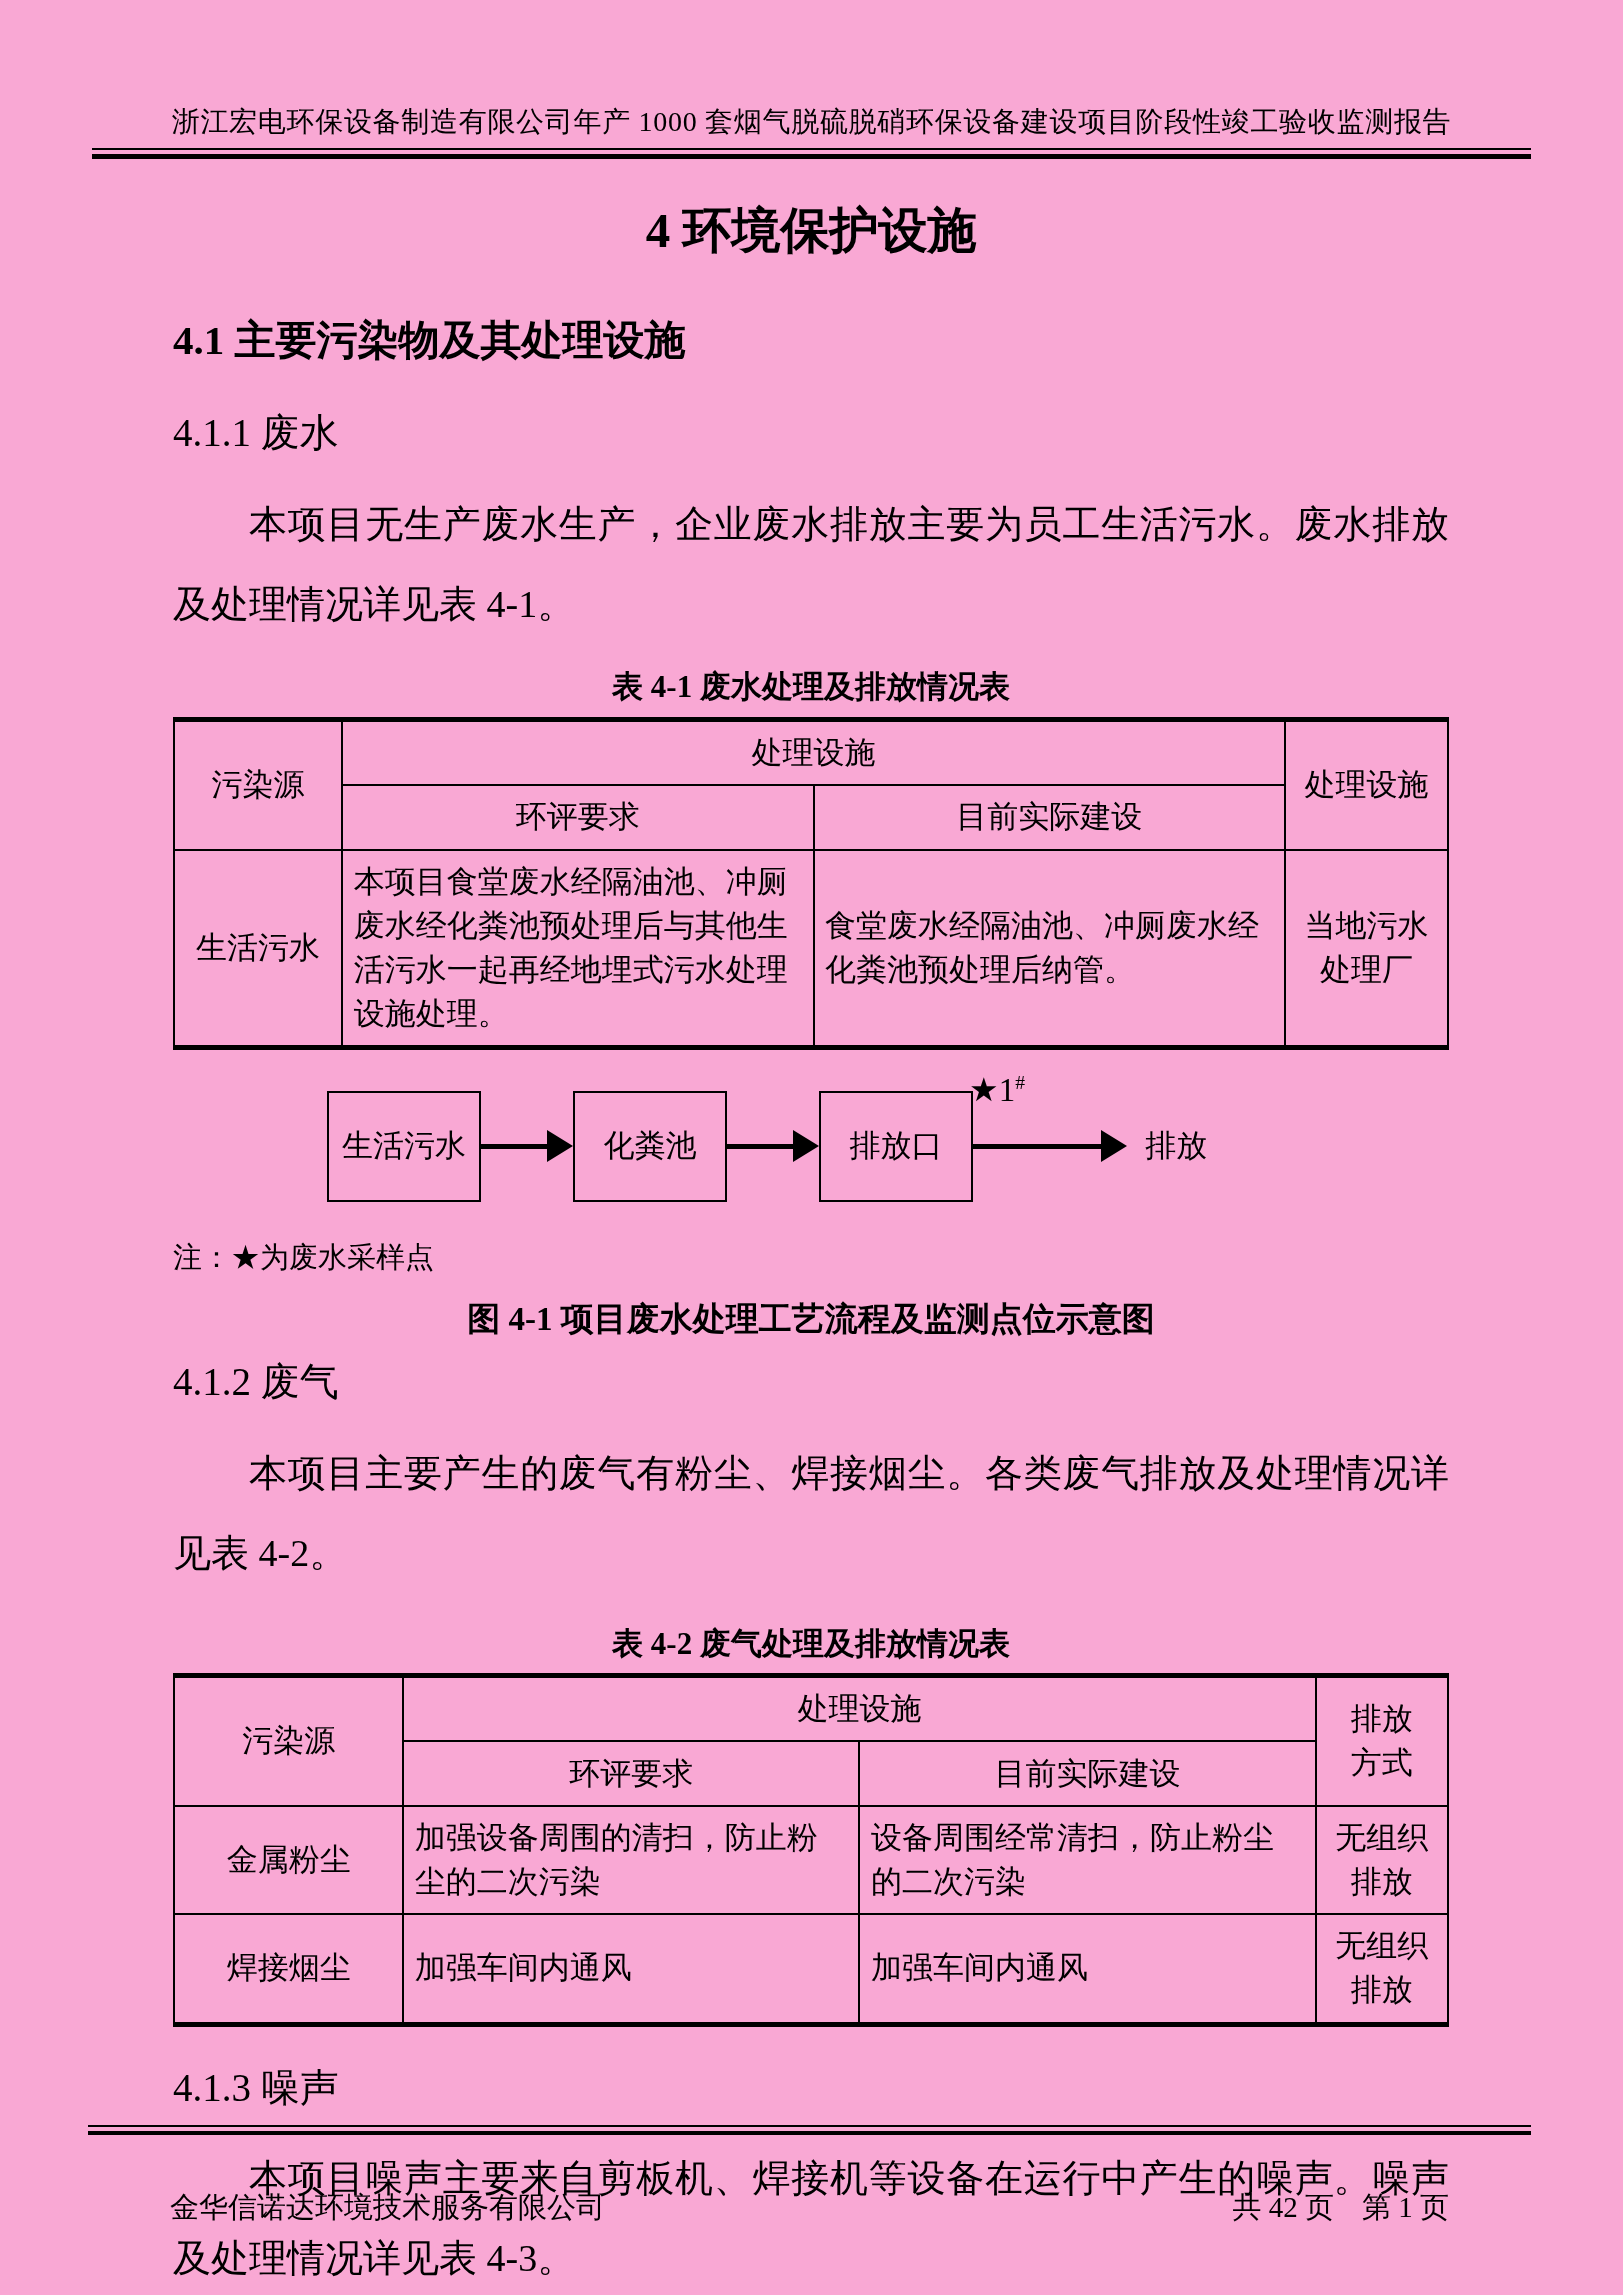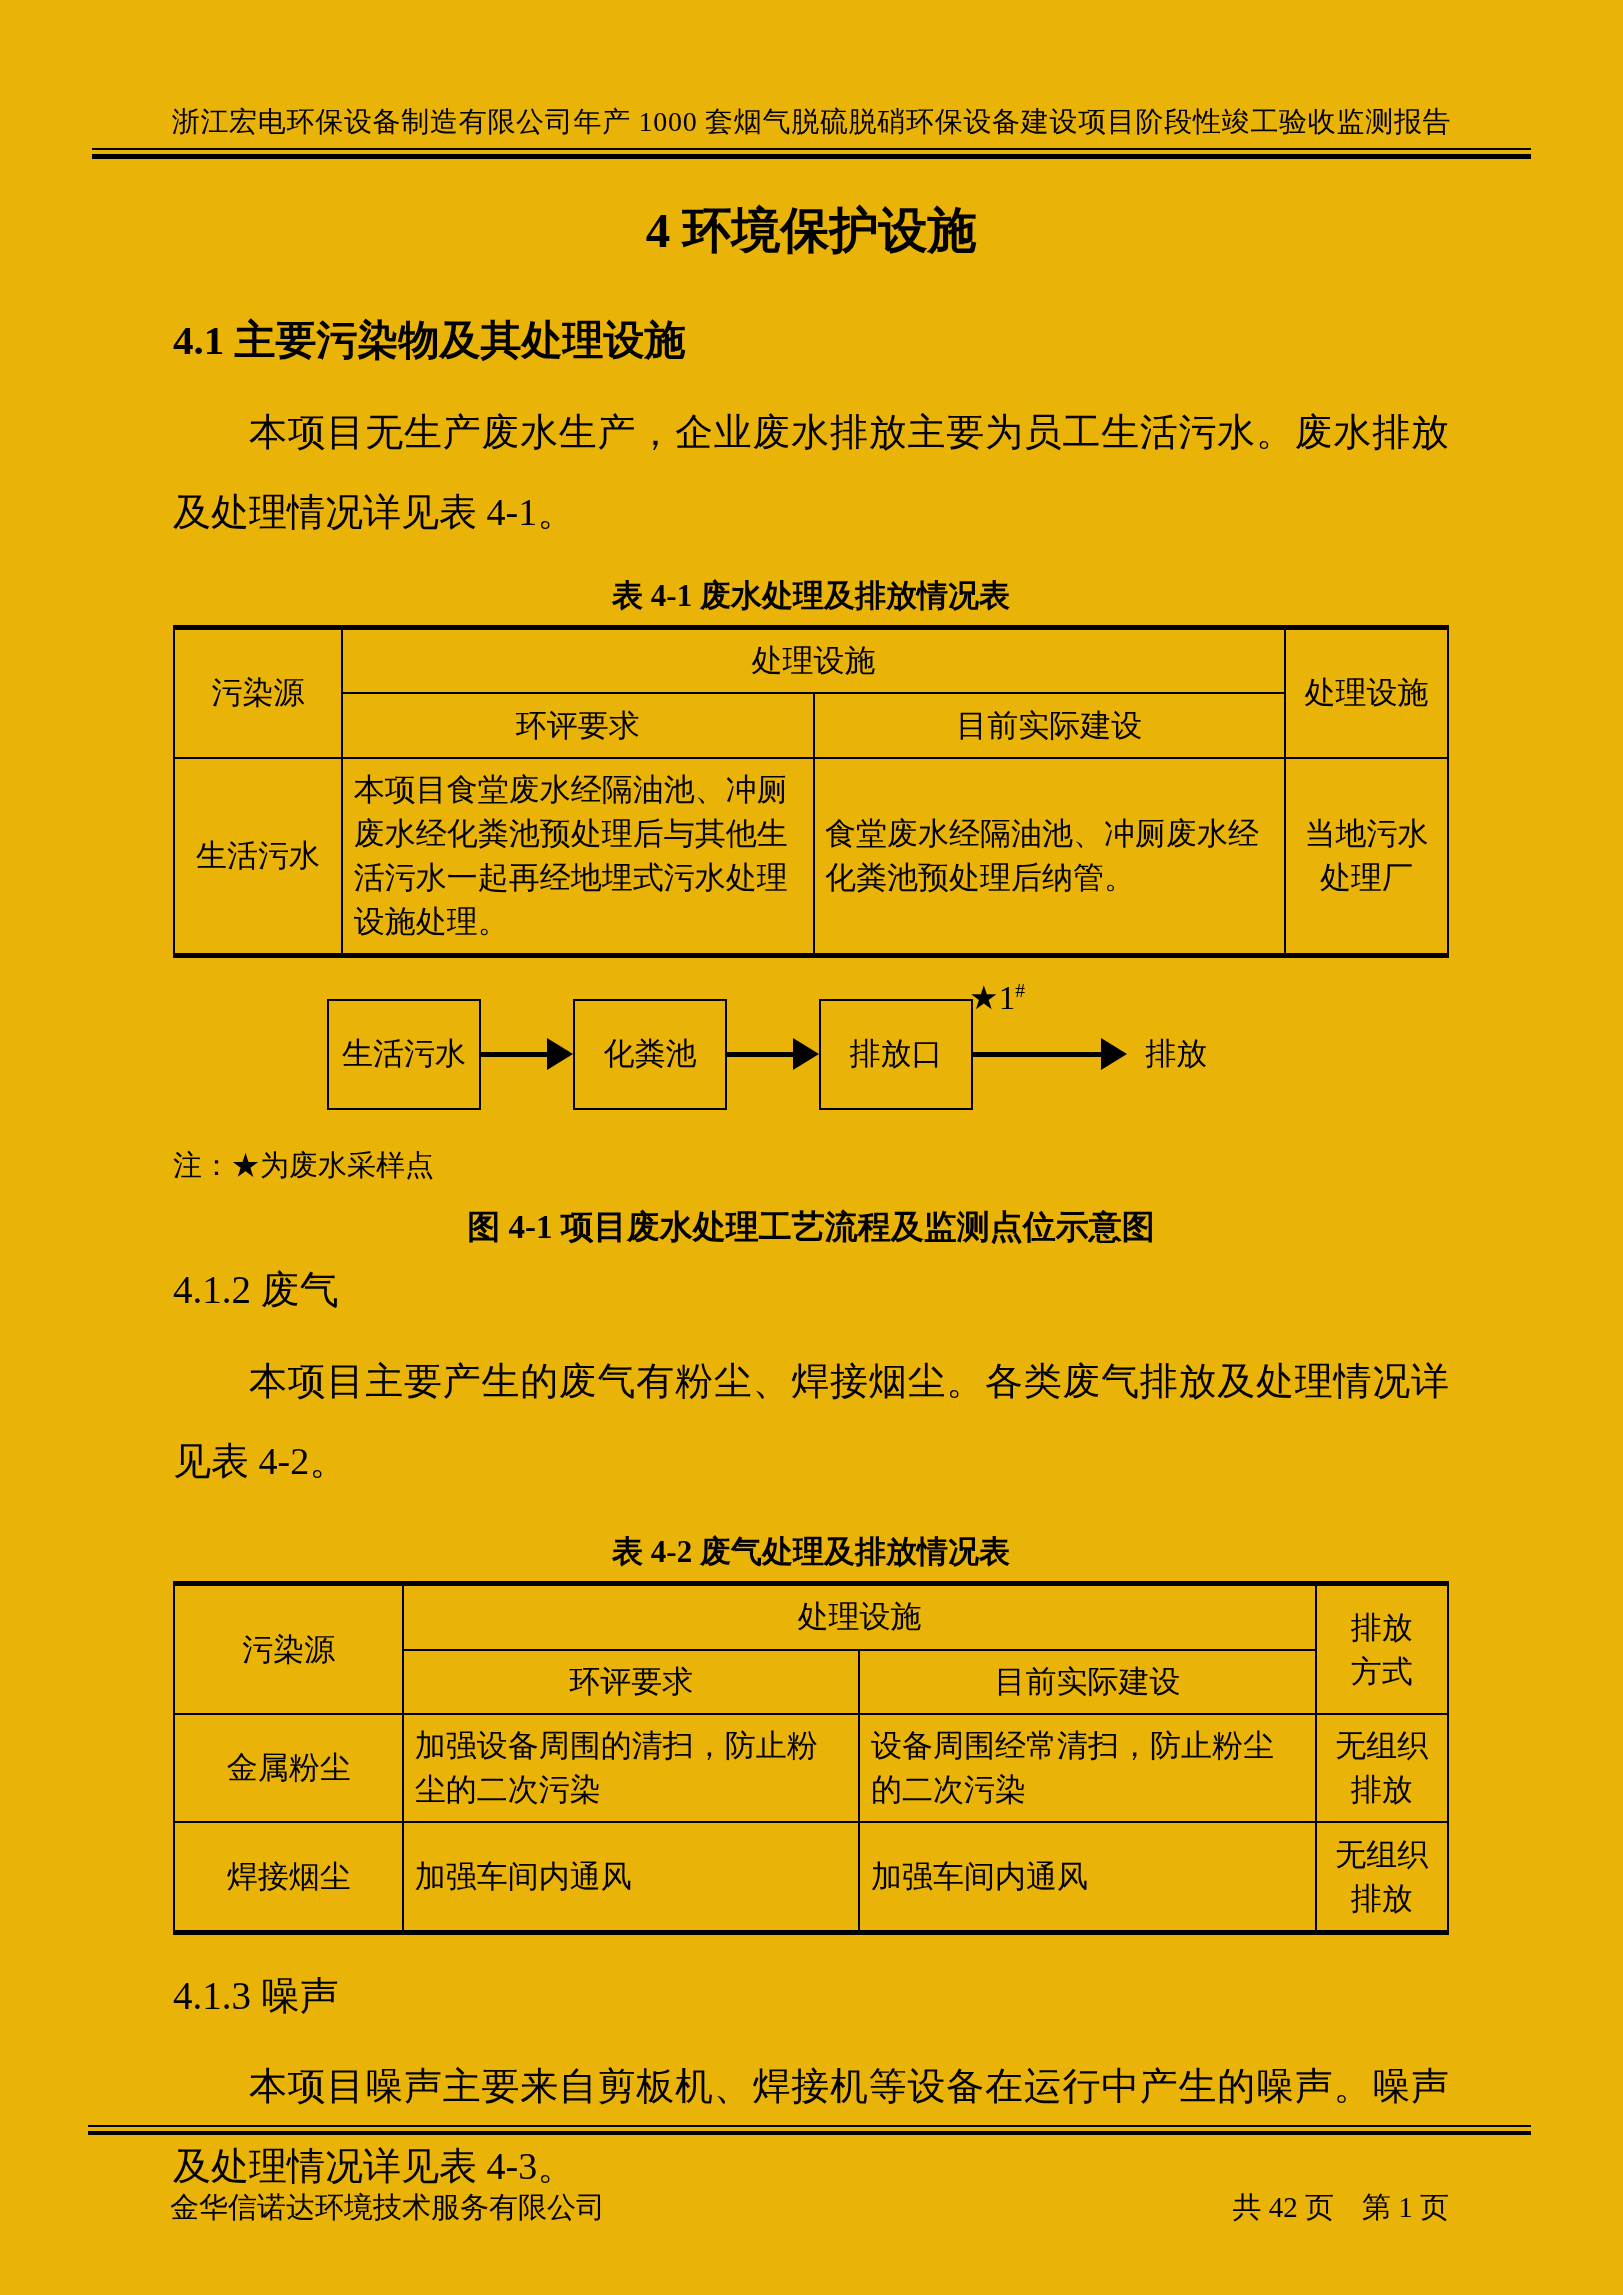--- a/index.html
+++ b/index.html
@@ -1,19 +1,19 @@
 <!DOCTYPE html>
 <html style="font-size:10.5px"><head>
 <meta charset="utf-8">
 <style>
   html,body{margin:0;padding:0;background:#888;}
   .page{
     position:relative;
     width:1623px;height:2295px;
-    background:#eab308;
+    background:#f9a8d4;
     font-family:"Liberation Serif","DejaVu Serif",serif;
     color:#000;
     overflow:hidden;
   }
   
   .header{padding-top:105px;margin:0 92px;}
   .header-text{
     text-align:center;font-size:28px;line-height:1.2;white-space:nowrap;
     letter-spacing:0.7px;
   }
@@ -100,20 +100,21 @@
     <div class="rule thin"></div>
     <div class="rule thick"></div>
   </div>
 
   <div class="content">
 
     <div class="chapter-title">4 环境保护设施</div>
 
     <div class="h-level2">4.1 主要污染物及其处理设施</div>
 
+    <div class="h-level3">4.1.1  废水</div>
 
     <p class="para">本项目无生产废水生产，企业废水排放主要为员工生活污水。废水排放及处理情况详见表 4-1。</p>
 
     <div class="tbl-caption">表 4-1  废水处理及排放情况表</div>
 
     <table class="report">
       <colgroup>
         <col style="width:13.2%">
         <col style="width:37.0%">
         <col style="width:37.0%">

